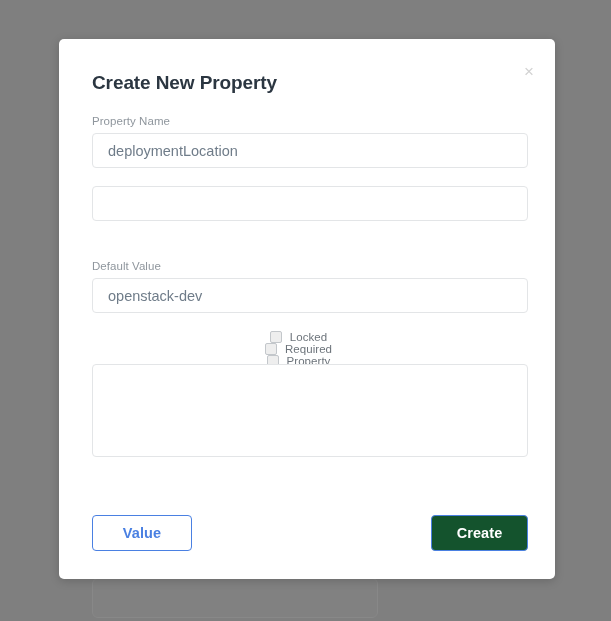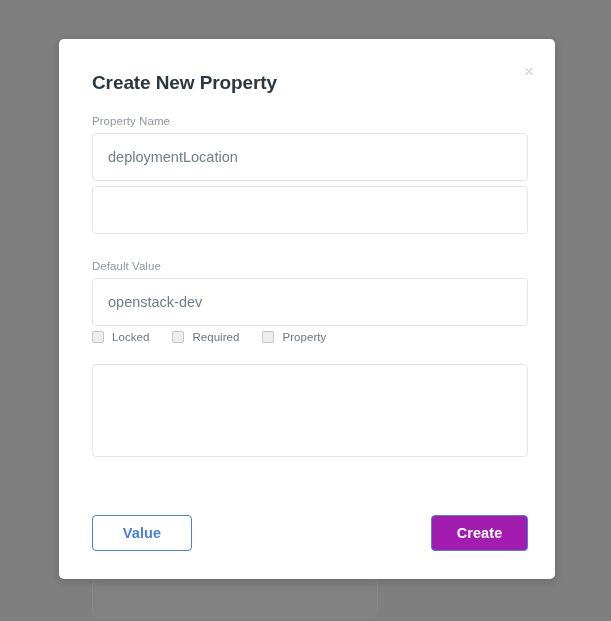--- a/index.html
+++ b/index.html
@@ -79,21 +79,21 @@
   }
   .field-label {
     font-size: 11.5px;
     color: #8f969d;
     line-height: 14px;
     margin-bottom: 5px;
     letter-spacing: 0.05px;
   }
   .field-input {
     width: 436px;
-    height: 48px;
+    height: 35px;
     box-sizing: border-box;
     border: 1px solid #e3e5e7;
     border-radius: 4px;
     background: #ffffff;
     font-family: "Liberation Sans", sans-serif;
     font-size: 14.5px;
     color: #6f7c89;
     padding: 0 15px;
     outline: none;
   }
@@ -104,20 +104,21 @@
   #field-default { top: 220px; }
 
   
   #checkbox-row {
     position: absolute;
     left: 33px;
     top: 292px;
     width: 436px;
     display: flex;
     align-items: center;
+    flex-direction: column;
   }
   .cb-group {
     display: flex;
     align-items: center;
     margin-right: 23px;
   }
   .cb-box {
     width: 12px;
     height: 12px;
     box-sizing: border-box;
@@ -176,21 +177,21 @@
   #cancel-btn {
     left: 0;
     width: 100px;
     background: #ffffff;
     border: 1px solid #4a80e2;
     color: #4a80e2;
   }
   #create-btn {
     right: 0;
     width: 97px;
-    background: #a21caf;
+    background: #14532d;
     border: 1px solid #4a80e2;
     color: #ffffff;
   }
 </style>
 </head>
 <body>
 
 <div id="backdrop">
   <div id="bg-card">
     

